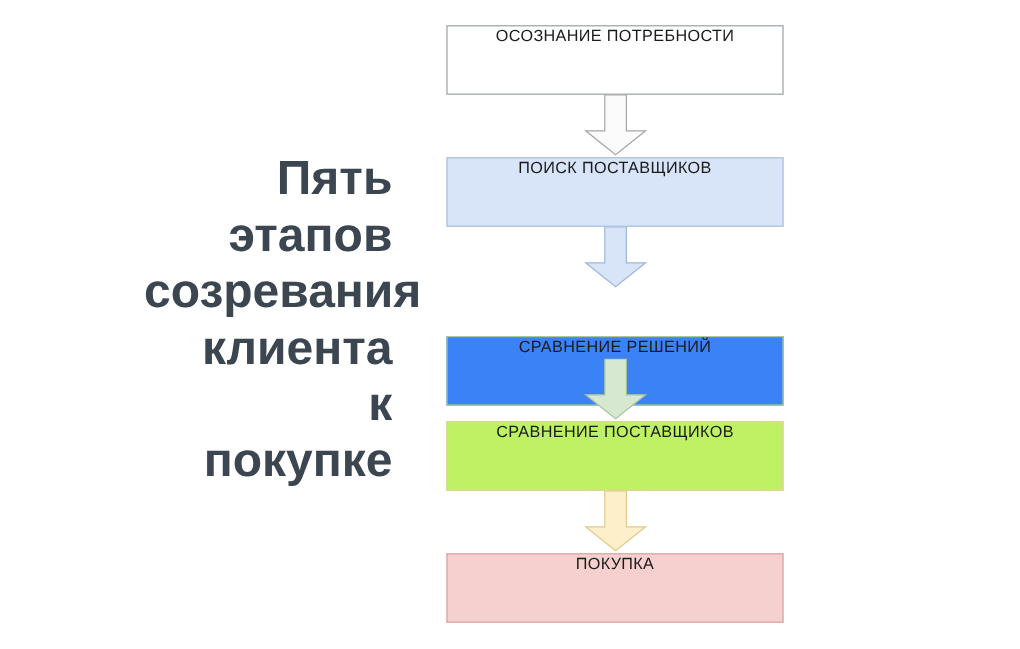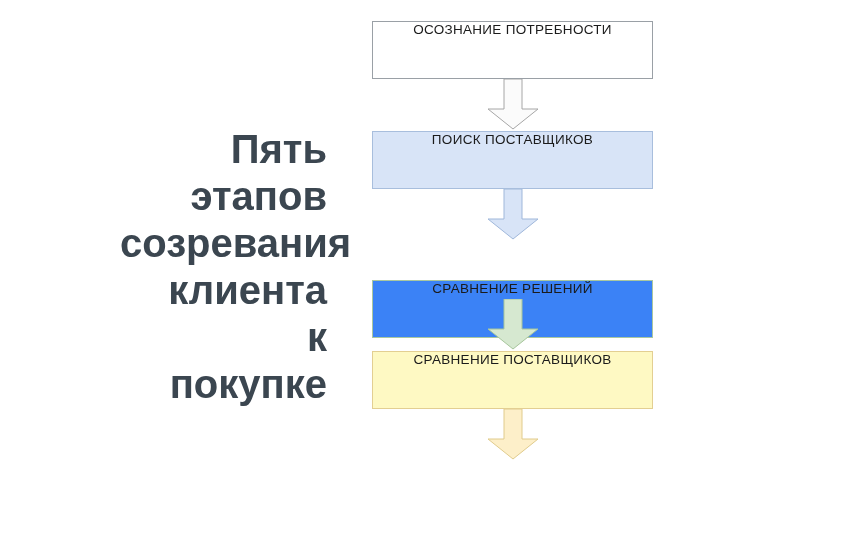--- a/index.html
+++ b/index.html
@@ -108,24 +108,27 @@
 
     <div class="stage" style="top:220px; background:#3b82f6; border-color:#aac79f;margin-top:39px;">
       <span class="stage-label">СРАВНЕНИЕ РЕШЕНИЙ</span>
     </div>
     <div class="connector" style="top:278px;">
       <svg viewBox="0 0 70 52" xmlns="http://www.w3.org/2000/svg">
         <polygon points="26,0 44,0 44,30 60,30 35,50 10,30 26,30" fill="#d6e8d0" stroke="#a6c59b" stroke-width="1"></polygon>
       </svg>
     </div>
 
-    <div class="stage" style="top:330px; background:#fef9c3; border-color:#e3cf92;">
+    <div class="stage" style="top:330px; background:#bef264; border-color:#e3cf92;">
       <span class="stage-label">СРАВНЕНИЕ ПОСТАВЩИКОВ</span>
     </div>
     <div class="connector" style="top:388px;">
       <svg viewBox="0 0 70 52" xmlns="http://www.w3.org/2000/svg">
         <polygon points="26,0 44,0 44,30 60,30 35,50 10,30 26,30" fill="#fdefc9" stroke="#e0cb8c" stroke-width="1"></polygon>
       </svg>
     </div>
 
+    <div class="stage" style="top:440px; background:#f6cfcf; border-color:#d9a4a4;">
+      <span class="stage-label">ПОКУПКА</span>
+    </div>
 
   </div>
 </div>
 
 </body></html>

